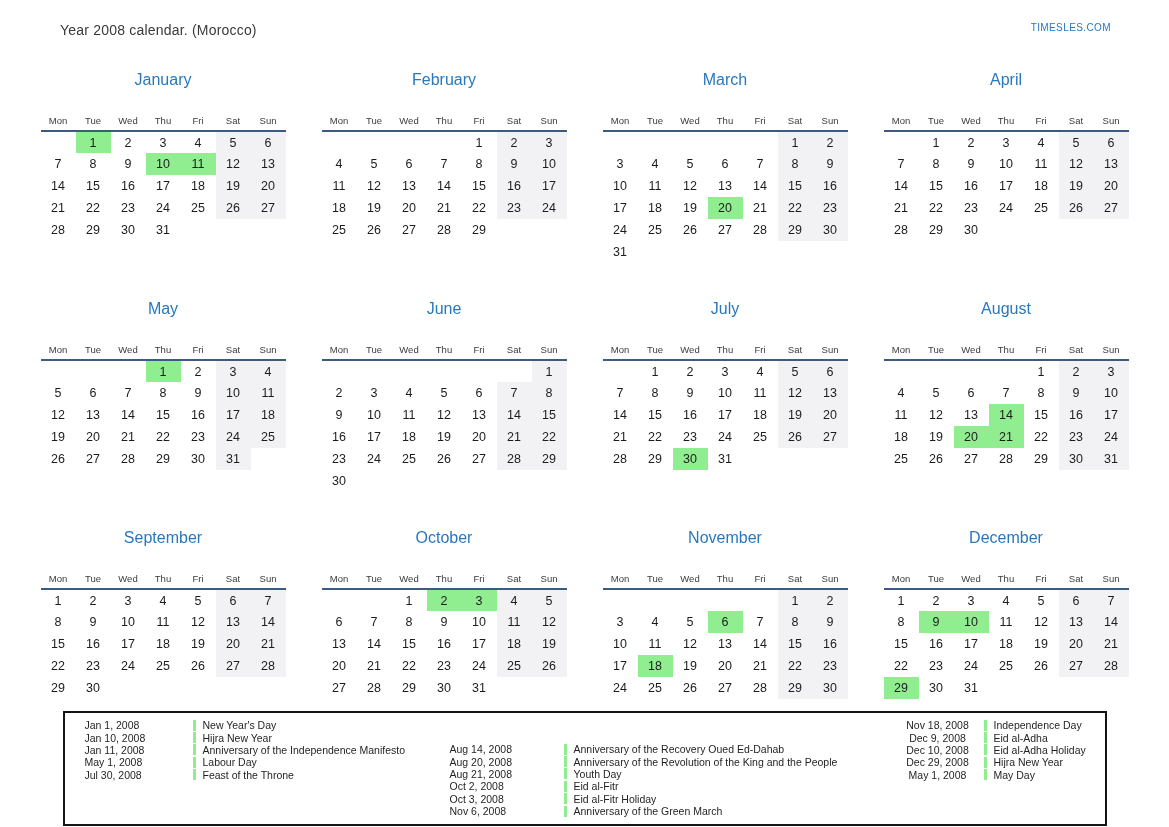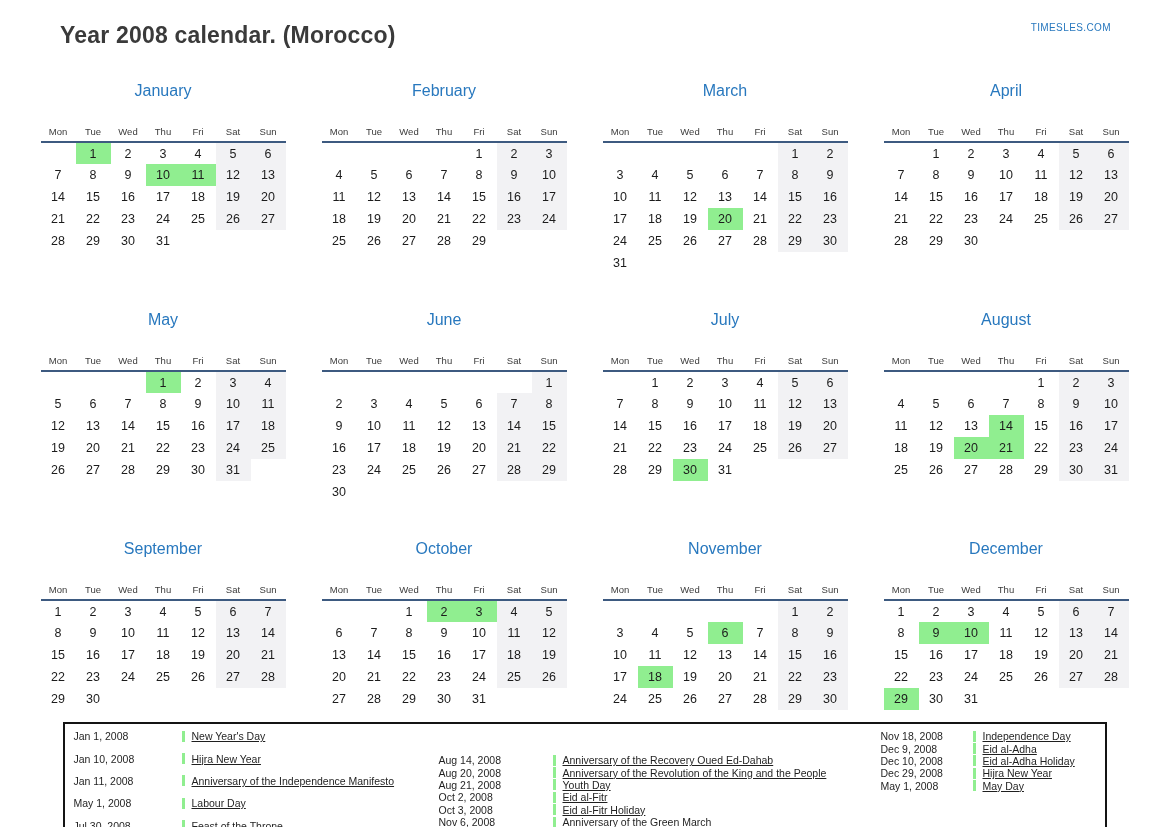--- a/index.html
+++ b/index.html
@@ -7,47 +7,47 @@
     --line:#3d5a80;
     --holiday:#90ee90;
     --weekend:#f2f2f4;
     --text:#1c1c1c;
   }
   *{box-sizing:border-box;margin:0;padding:0;}
   html,body{width:1169px;height:827px;background:#ffffff;overflow:hidden;
     font-family:"Liberation Sans","DejaVu Sans",sans-serif;}
   .page-header{display:flex;justify-content:space-between;align-items:flex-start;
     padding:22px 58px 0 60px;}
-  .page-title{font-size:23px;font-weight:700;color:#3a3a3a;letter-spacing:.2px;}
+  .page-title{font-size:14px;font-weight:400;color:#3a3a3a;letter-spacing:.2px;}
   .site-link{font-size:10px;color:var(--accent);text-decoration:none;letter-spacing:.4px;cursor:pointer;}
   .months-grid{display:grid;grid-template-columns:repeat(4,245px);column-gap:17px;
     row-gap:21px;width:fit-content;margin:32px auto 0;align-items:start;gap:36px;}
   .month{width:245px;}
   .month-title{text-align:center;font-size:16px;font-weight:400;color:var(--accent);
     margin-bottom:5px;line-height:20px;}
   table{border-collapse:collapse;table-layout:fixed;width:245px;margin-top:25px;}
   th{width:35px;font-size:9.5px;font-weight:400;color:#3b3b3b;text-align:center;
     padding:0 0 4px;border-bottom:2.5px solid var(--line);}
   td{width:35px;height:22px;text-align:center;font-size:12.5px;color:var(--text);}
   td.wknd{background:var(--weekend);}
   td.hol{background:var(--holiday);}
   .legend-box{width:1044px;margin:12px auto 0;border:2px solid #141414;
     padding:6px 0 7px;display:flex;}
   .legend-group{display:flex;flex-direction:column;}
-  .legend-group.g0{width:365px;margin-left:9px;gap:10px;}
+  .legend-group.g0{width:365px;margin-left:20px;}
   .legend-group.g1{width:442px;margin-top:24px;}
-  .legend-group.g2{flex:1;}
+  .legend-group.g2{flex:1;text-align:center;}
   .legend-row{display:flex;align-items:center;height:12.4px;font-size:10.5px;color:#1f1f1f;}
   .legend-date{flex:0 0 auto;}
   .g0 .legend-date{width:108px;}
   .g1 .legend-date{width:114px;}
   .g2 .legend-date{width:92px;}
   .holiday-marker{display:inline-block;width:3px;height:11px;background:var(--holiday);
     margin-right:7px;flex:0 0 auto;}
-  .legend-name{white-space:nowrap;text-decoration:underline;}
+  .legend-name{white-space:nowrap;}
 </style>
 </head>
 <body>
 
 <div class="page-header">
   <div class="page-title">Year 2008 calendar. (Morocco)</div>
   <a class="site-link">TIMESLES.COM</a>
 </div>
 
 <div class="months-grid">

